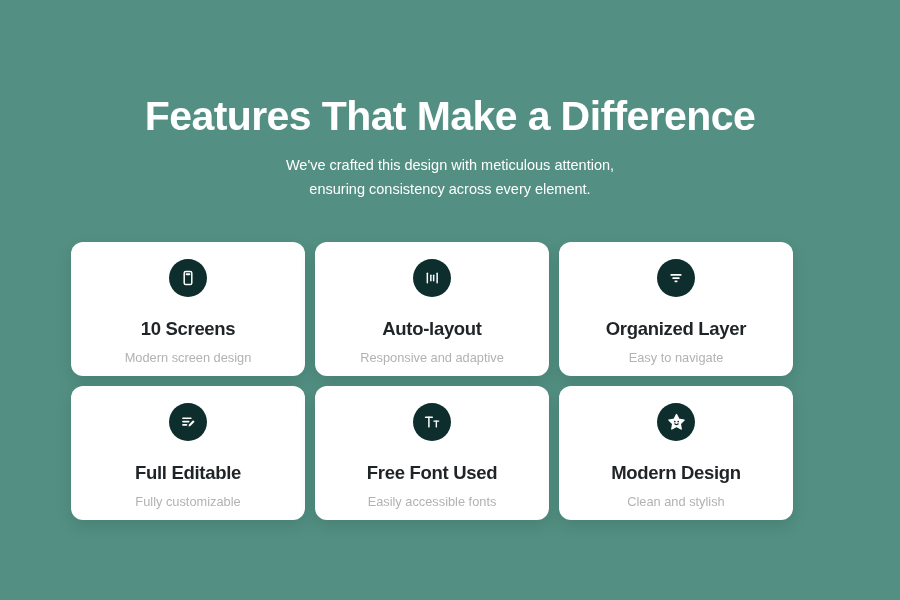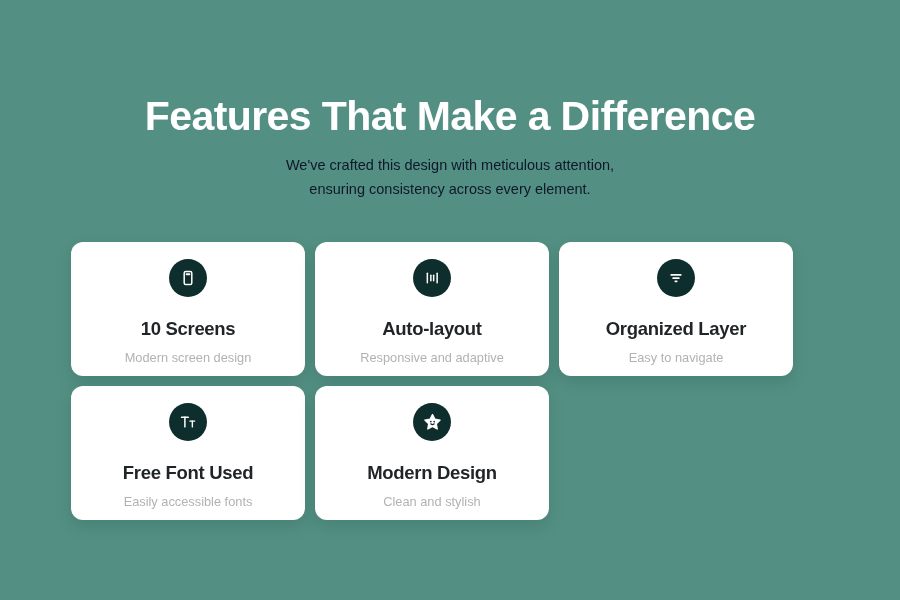--- a/index.html
+++ b/index.html
@@ -35,21 +35,21 @@
   .page-title {
     color: #ffffff;
     font-size: 41px;
     font-weight: bold;
     letter-spacing: -0.6px;
     line-height: 1.18;
   }
 
   .page-subtitle {
     margin-top: 14px;
-    color: #0f172a;
+    color: #ffffff;
     font-size: 14.5px;
     font-weight: normal;
     line-height: 1.62;
   }
   .page-subtitle .sub-line { display: block; }
 
   
   .cards-grid {
     margin-top: 41px;
     width: 758px;
@@ -148,20 +148,32 @@
         <svg width="20" height="20" viewBox="0 0 20 20" fill="none">
           <rect x="4.4" y="6.1" width="11.2" height="1.7" rx="0.85" fill="#ffffff"></rect>
           <rect x="6.3" y="9.3" width="7.4" height="1.7" rx="0.85" fill="#ffffff"></rect>
           <rect x="8.4" y="12.5" width="3.2" height="1.7" rx="0.85" fill="#ffffff"></rect>
         </svg>
       </span>
       <div class="card-title">Organized Layer</div>
       <div class="card-desc">Easy to navigate</div>
     </div>
 
+    <div class="feature-card">
+      <span class="card-icon">
+        <svg width="20" height="20" viewBox="0 0 20 20" fill="none">
+          <rect x="4.1" y="5.5" width="9.6" height="1.6" rx="0.8" fill="#ffffff"></rect>
+          <rect x="4.1" y="8.8" width="7.4" height="1.6" rx="0.8" fill="#ffffff"></rect>
+          <rect x="4.1" y="12.1" width="5.2" height="1.6" rx="0.8" fill="#ffffff"></rect>
+          <path d="M15.1 8.2 L16.6 9.7 L12.4 13.9 L10.5 14.4 L11.0 12.5 Z" fill="#ffffff"></path>
+        </svg>
+      </span>
+      <div class="card-title">Full Editable</div>
+      <div class="card-desc">Fully customizable</div>
+    </div>
 
     <div class="feature-card">
       <span class="card-icon">
         <svg width="20" height="20" viewBox="0 0 20 20" fill="none">
           <rect x="2.9" y="4.6" width="8.0" height="1.5" rx="0.4" fill="#ffffff"></rect>
           <rect x="6.15" y="4.6" width="1.5" height="10.9" rx="0.4" fill="#ffffff"></rect>
           <rect x="11.4" y="8.4" width="5.8" height="1.4" rx="0.4" fill="#ffffff"></rect>
           <rect x="13.65" y="8.4" width="1.4" height="7.1" rx="0.4" fill="#ffffff"></rect>
         </svg>
       </span>

